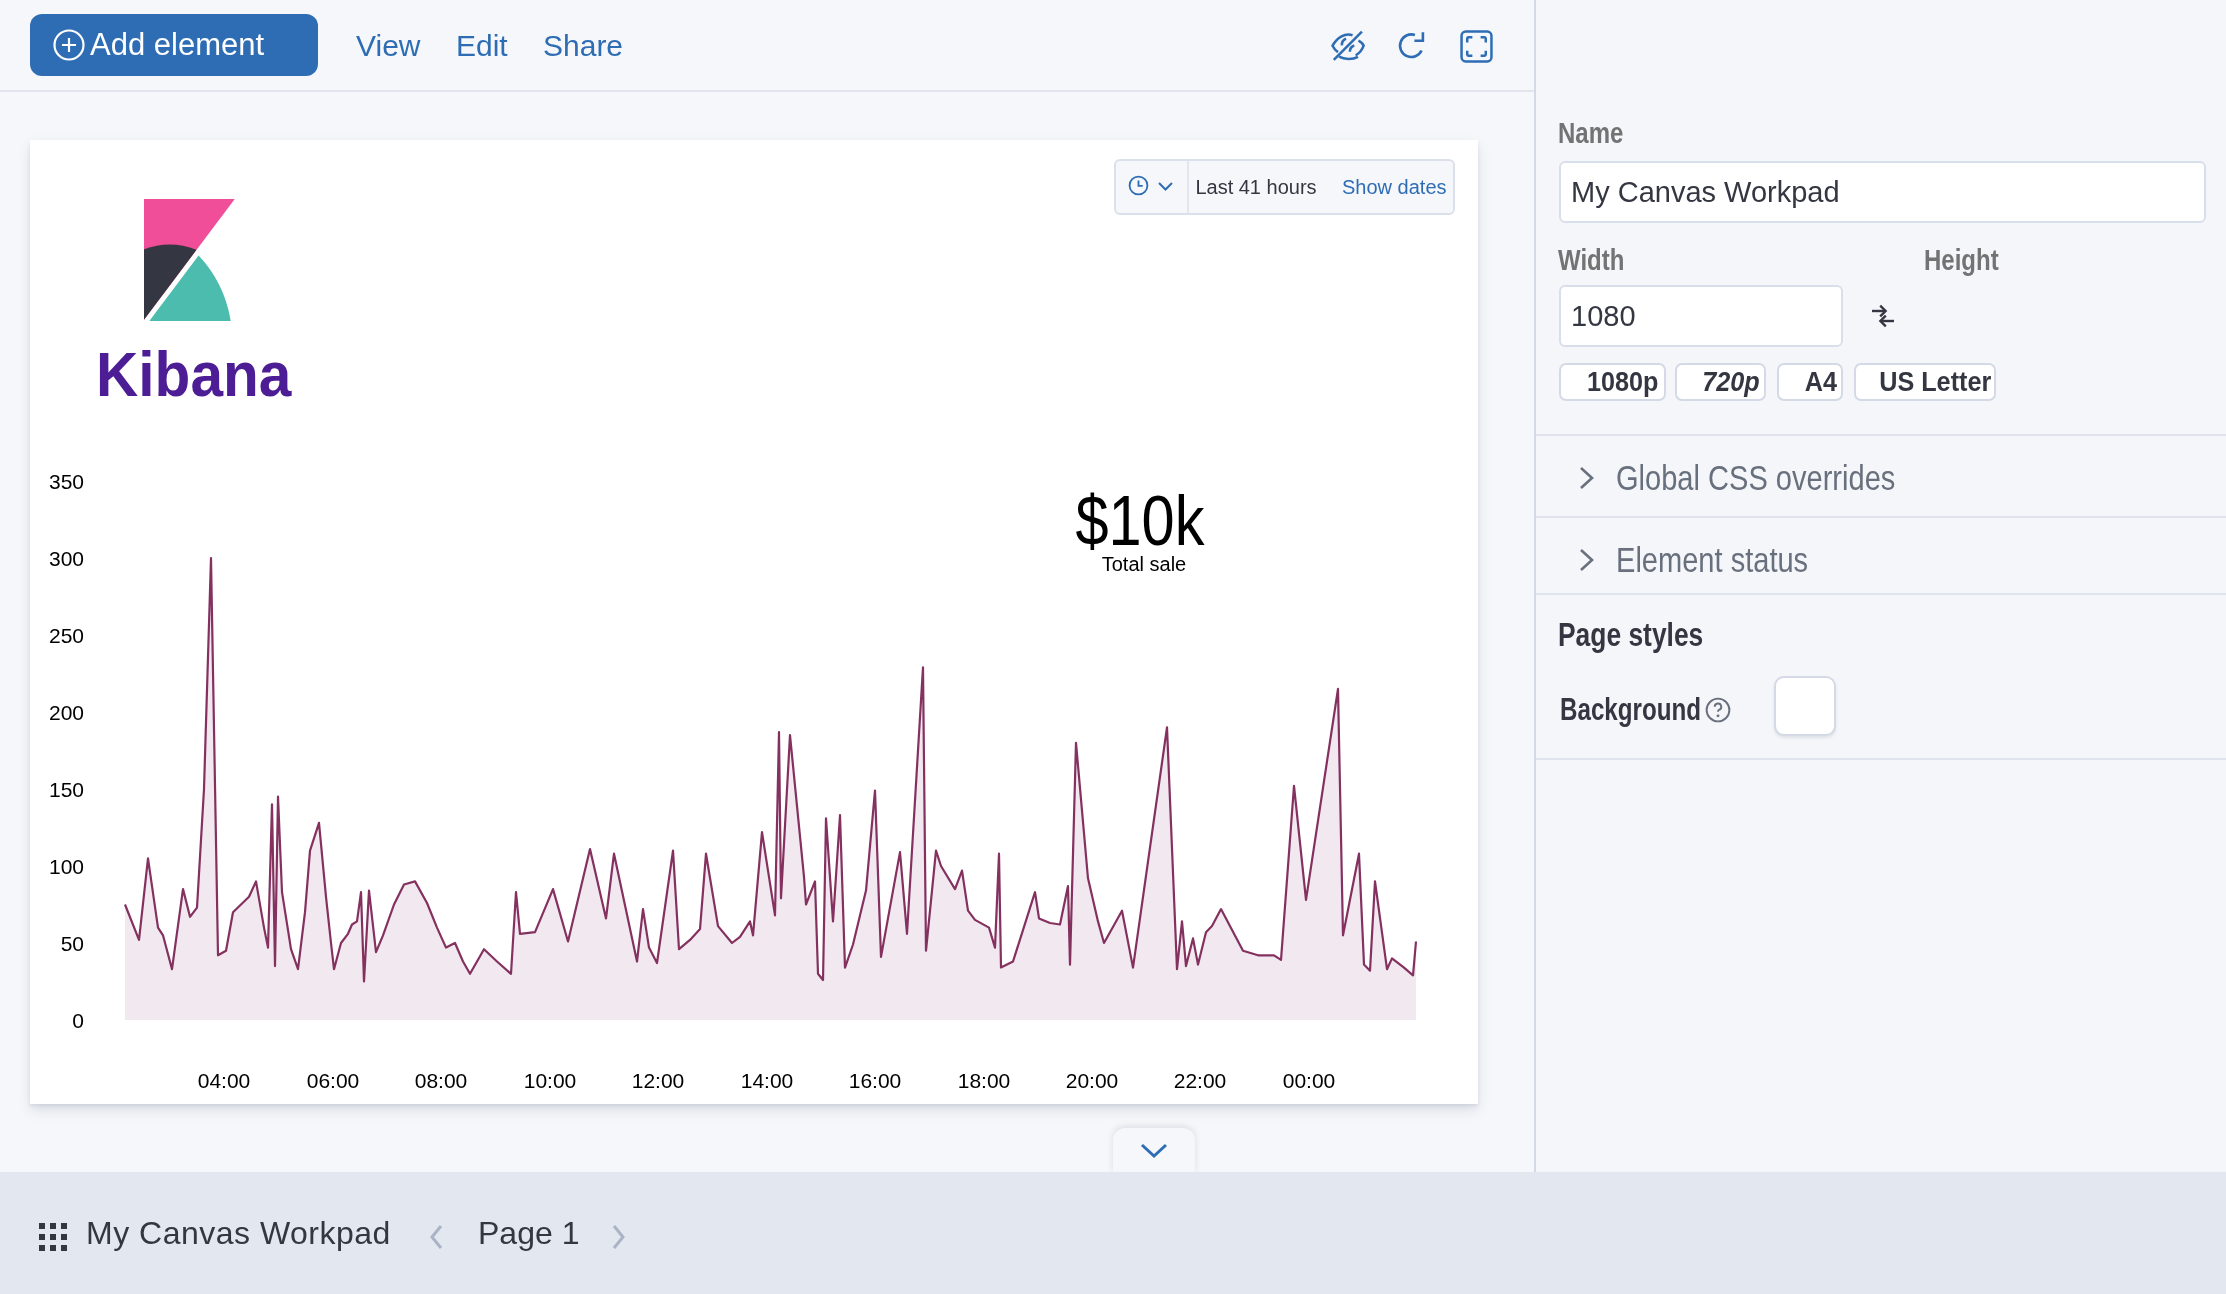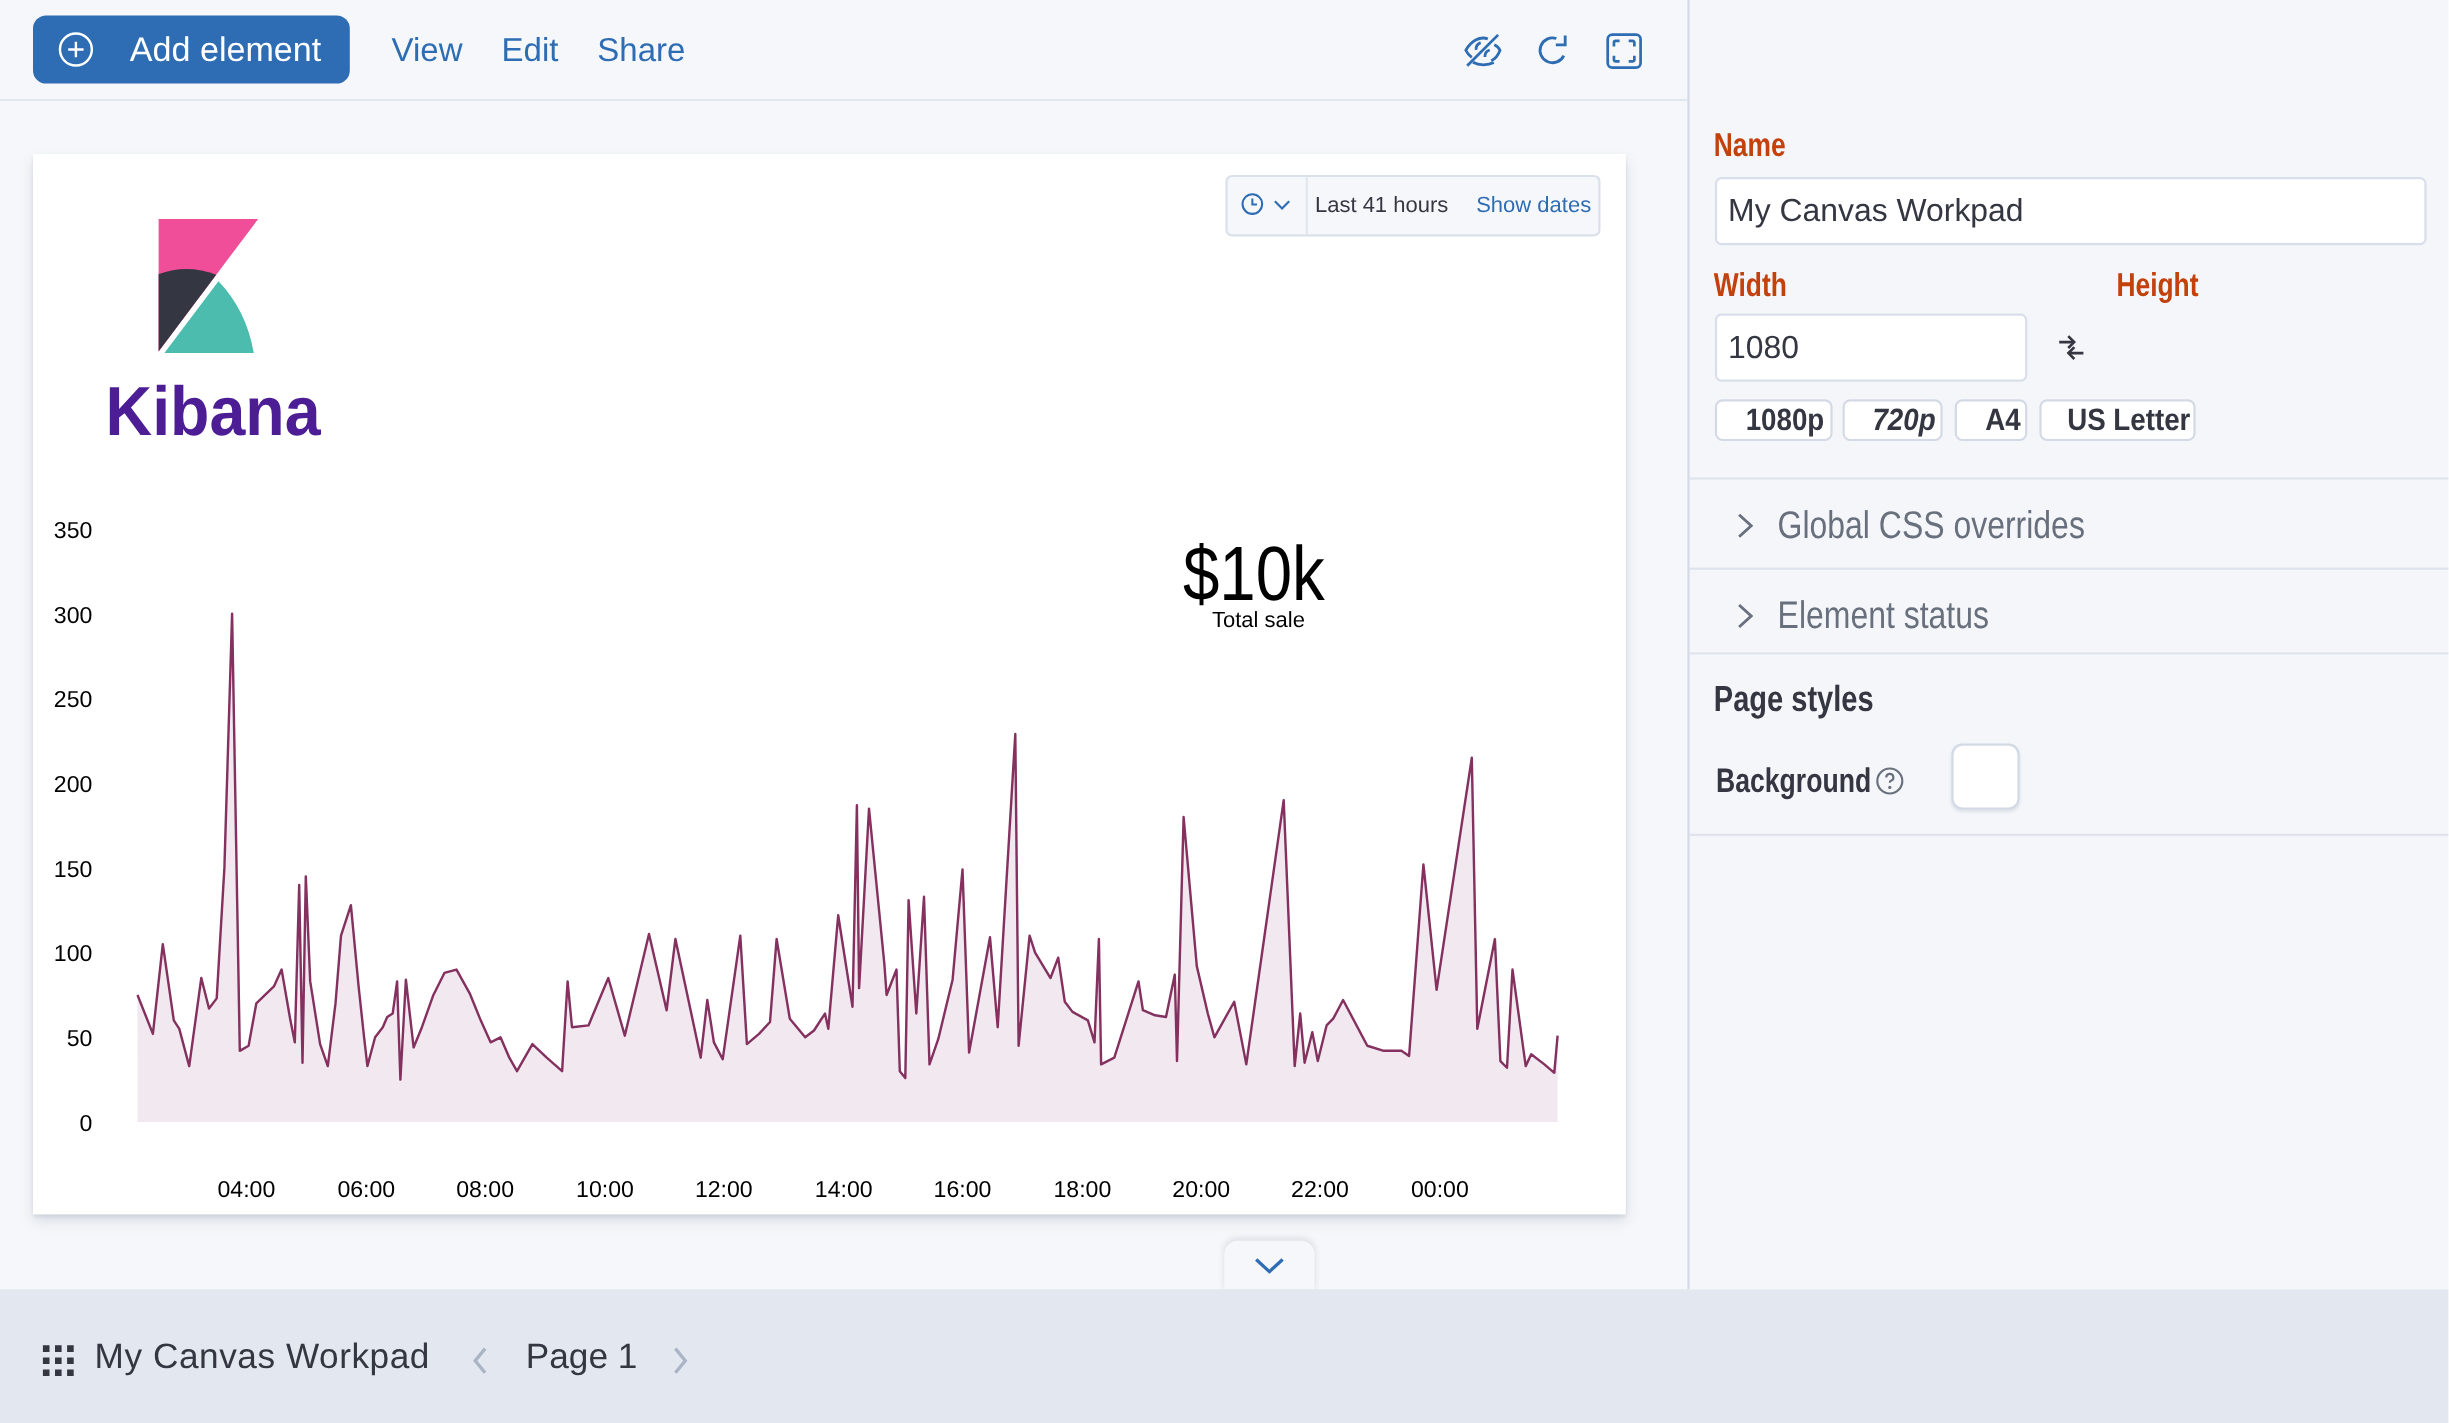--- a/index.html
+++ b/index.html
@@ -5,35 +5,35 @@
 * { margin:0; padding:0; box-sizing:border-box; }
 html,body { width:2226px; height:1294px; font-family:"Liberation Sans",sans-serif; background:#fff; overflow:hidden; }
 .abs { position:absolute; }
 #root { position:relative; width:2226px; height:1294px; }
 .sx { display:inline-block; transform-origin:left center; white-space:nowrap; }
 
 #toolbar { left:0; top:0; width:1534px; height:92px; background:#f5f7fa; border-bottom:2px solid #e0e5ee; }
 #addbtn { left:30px; top:14px; width:288px; height:62px; background:#2e6db4; border-radius:12px; color:#fff;
   font-size:31px; font-weight:500; display:flex; align-items:center; }
 #addbtn svg { margin-left:22px; }
-#addbtn span { margin-left:32px; }
+#addbtn span { margin-left:4px; }
 .toplink { top:1px; height:90px; display:flex; align-items:center; font-size:30px; font-weight:500; color:#2e6db4; }
 
 #canvasarea { left:0; top:92px; width:1534px; height:1080px; background:#f5f7fa; }
 #workpad { left:30px; top:48px; width:1448px; height:964px; background:#fff;
   box-shadow:0 6px 12px -1px rgba(101,113,135,.22), 0 2px 3px rgba(101,113,135,.12); }
 #collapse { left:1113px; top:1036px; width:82px; height:46px; background:#f5f7fa; border-radius:12px 12px 0 0;
   box-shadow:0 -2px 6px rgba(101,113,135,.18); display:flex; align-items:center; justify-content:center; }
 
 #bottombar { left:0; top:1172px; width:2226px; height:122px; background:#e2e7f0; }
 #bbtitle { left:86px; top:1172px; height:122px; display:flex; align-items:center; font-size:32px; letter-spacing:0.5px; color:#343741; }
 #bbpage { left:478px; top:1172px; height:122px; display:flex; align-items:center; font-size:32px; color:#343741; }
 
 #sidebar { left:1534px; top:0; width:692px; height:1172px; background:#f4f6fa; border-left:2px solid #d3dae6; }
-.sb-label { font-size:30px; font-weight:700; color:#c2410c; }
+.sb-label { font-size:30px; font-weight:700; color:#737373; }
 .sb-label .sx { transform:scaleX(0.8); }
 .sb-input { background:#fff; border:2px solid #d9dfea; border-radius:6px; color:#343741;
   font-size:29px; display:flex; align-items:center; padding-left:10px; white-space:nowrap; }
 .presetbtn { top:363px; height:38px; background:#fff; border:2px solid #d3dae6; border-radius:7px;
   display:flex; align-items:center; justify-content:center; font-size:28px; font-weight:700; color:#343741;padding-left:21px; }
 .presetbtn .sx { transform:scaleX(0.9); transform-origin:center; }
 .sb-divider { left:0; width:690px; height:0; border-top:2px solid #dfe4ec; }
 .accordion { left:42px; font-size:35px; color:#69707d; display:flex; align-items:center; }
 .accordion svg { margin-right:21px; }
 .accordion .sx { transform:scaleX(0.83); }

